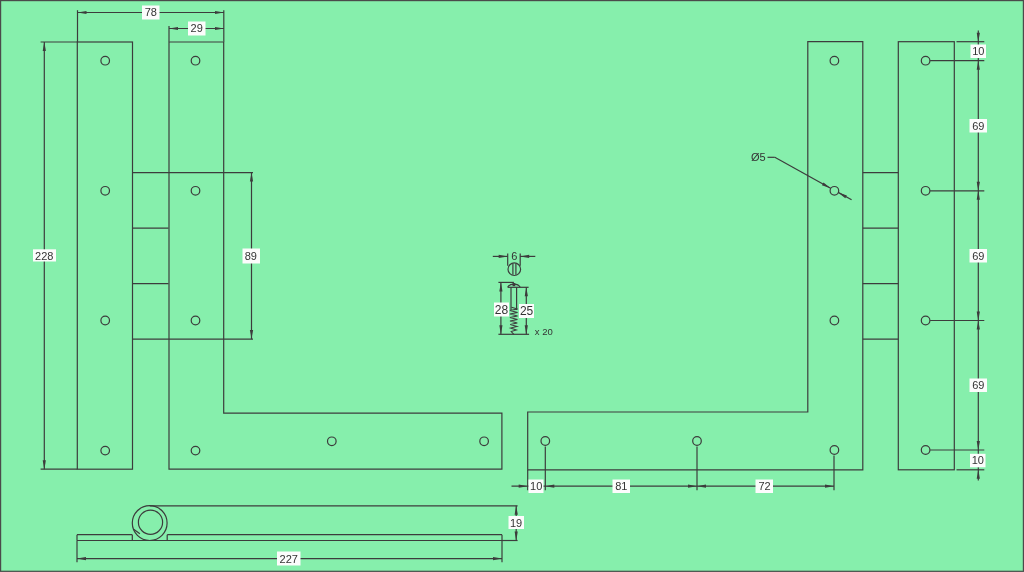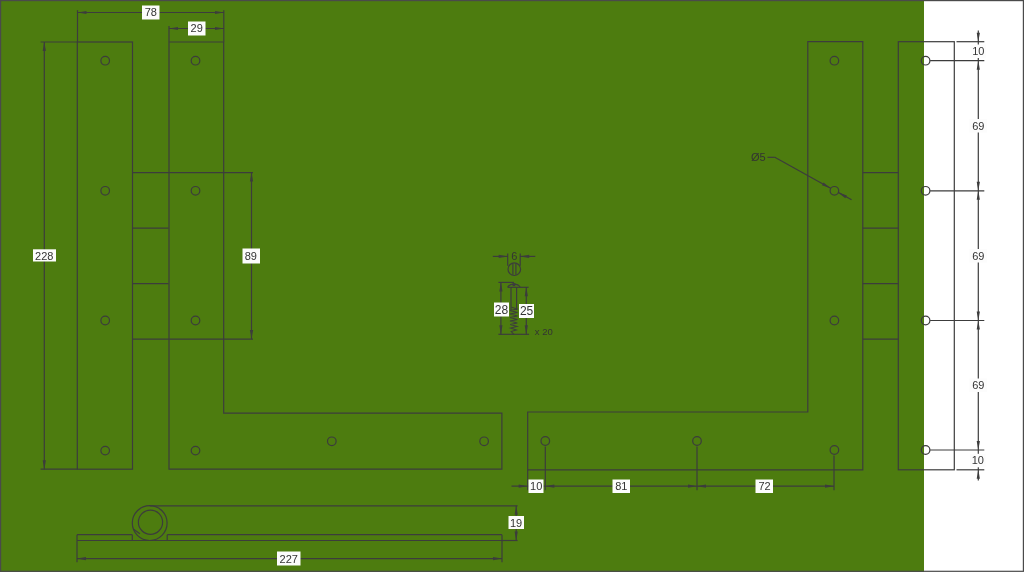--- a/index.html
+++ b/index.html
@@ -1,16 +1,16 @@
 <!DOCTYPE html>
 <html><head>
 <meta charset="utf-8">
 <style>
   html,body{margin:0;padding:0;background:#ffffff;}
-  .wrap{width:924px;height:572px;position:relative;background:#4d7c0f;}
+  .wrap{width:1024px;height:572px;position:relative;background:#86efac;}
   svg{display:block;}
   text{font-family:"Liberation Sans",sans-serif;fill:#333333;stroke:none;-webkit-font-smoothing:antialiased;}
 </style>
 </head>
 <body>
 <div class="wrap">
 <svg width="1024" height="572" viewBox="0 0 1024 572">
 <g stroke="#3c3c3c" stroke-width="1.2" fill="none" stroke-linecap="butt">
 
 <rect x="0.6" y="0.6" width="1022.8" height="570.7" stroke="#4a4a4a" stroke-width="1.2" fill="none"></rect>

